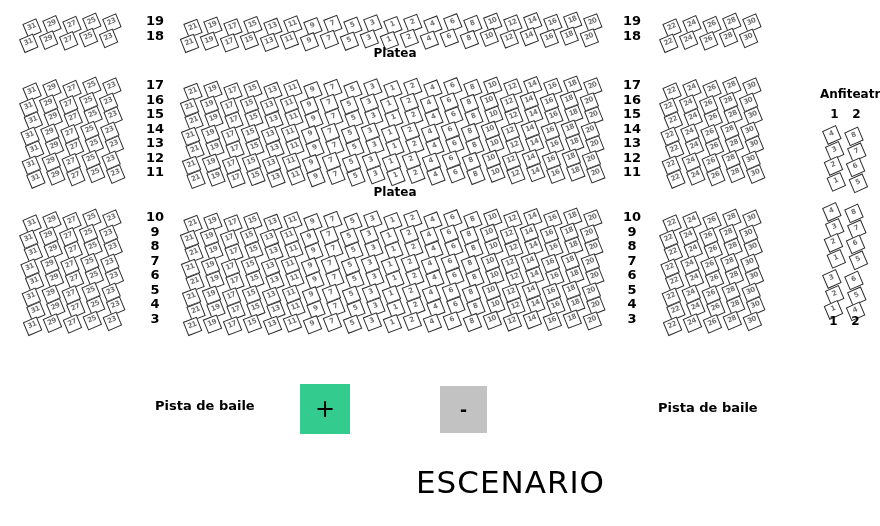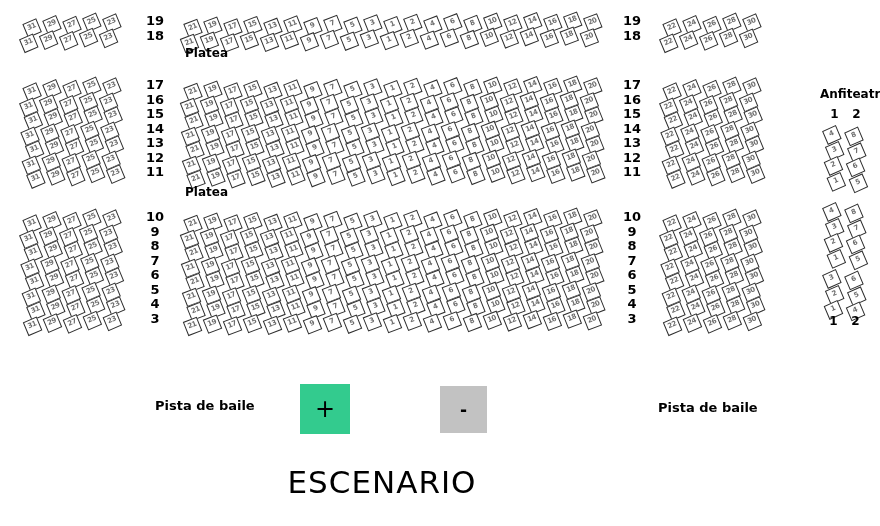--- a/index.html
+++ b/index.html
@@ -21,41 +21,41 @@
     border:1.5px solid var(--seat-border,#2f2f2f);background:#fff;
     transform:rotate(-20deg);
     font-size:7px;line-height:11.5px;font-weight:bold;letter-spacing:-0.5px;
     color:var(--seat-num,#6e6e6e);text-align:center;
   }
   .seat:nth-child(even){top:-2px;}
   .row-labels{position:absolute;top:0;text-align:center;font-size:13px;font-weight:bold;}
   .row-labels div{height:14.5px;line-height:14.5px;}
   .lbl-1{left:142px;width:26px;}
   .lbl-2{left:619px;width:26px;}
-  .platea-label{position:absolute;left:185px;width:420px;text-align:left;
+  .platea-label{position:absolute;left:185px;width:420px;text-align:center;
     font-size:12px;font-weight:bold;}
   .platea-top{top:46px;}
   .platea-mid{top:185px;}
   
   .anf-title{position:absolute;left:820px;top:87px;font-size:12px;font-weight:bold;white-space:nowrap;}
   .anf-col-label{position:absolute;width:15px;text-align:center;font-size:12px;font-weight:bold;}
   .anf-group{position:absolute;left:824px;transform-origin:0 0;transform:skewX(3deg) skewY(-4deg);}
   .anf-col{position:absolute;top:0;width:16px;}
   .anf-col .seat{display:block;margin:0 0 0.5px 0;top:0;}
   .anf-col .seat:nth-child(even){top:0;left:1.5px;}
   .anf-col.c2{left:22px;top:3px;}
   
   .pista{position:absolute;font-size:13px;font-weight:bold;white-space:nowrap;margin-left:38px;}
   .pista-left{left:117px;top:398px;}
   .pista-right{left:620px;top:400px;}
   .zoom-btn{position:absolute;display:flex;align-items:center;justify-content:center;
     color:#000;cursor:pointer;user-select:none;}
   .btn-plus{left:300px;top:384px;width:50px;height:50px;font-size:24px;}
   .btn-minus{left:440px;top:386px;width:47px;height:47px;font-size:17px;font-weight:bold;}
-  .stage-label{position:absolute;left:172px;top:464px;width:420px;text-align:center;
+  .stage-label{position:absolute;left:185px;top:464px;width:420px;text-align:right;
     font-size:31px;font-weight:400;letter-spacing:1px;}
 </style>
 </head>
 <body>
 
 <div class="map">
 
   <div id="seating-sections">
       <div class="sect" style="top: 14px;">
         <div class="block blk-left">

